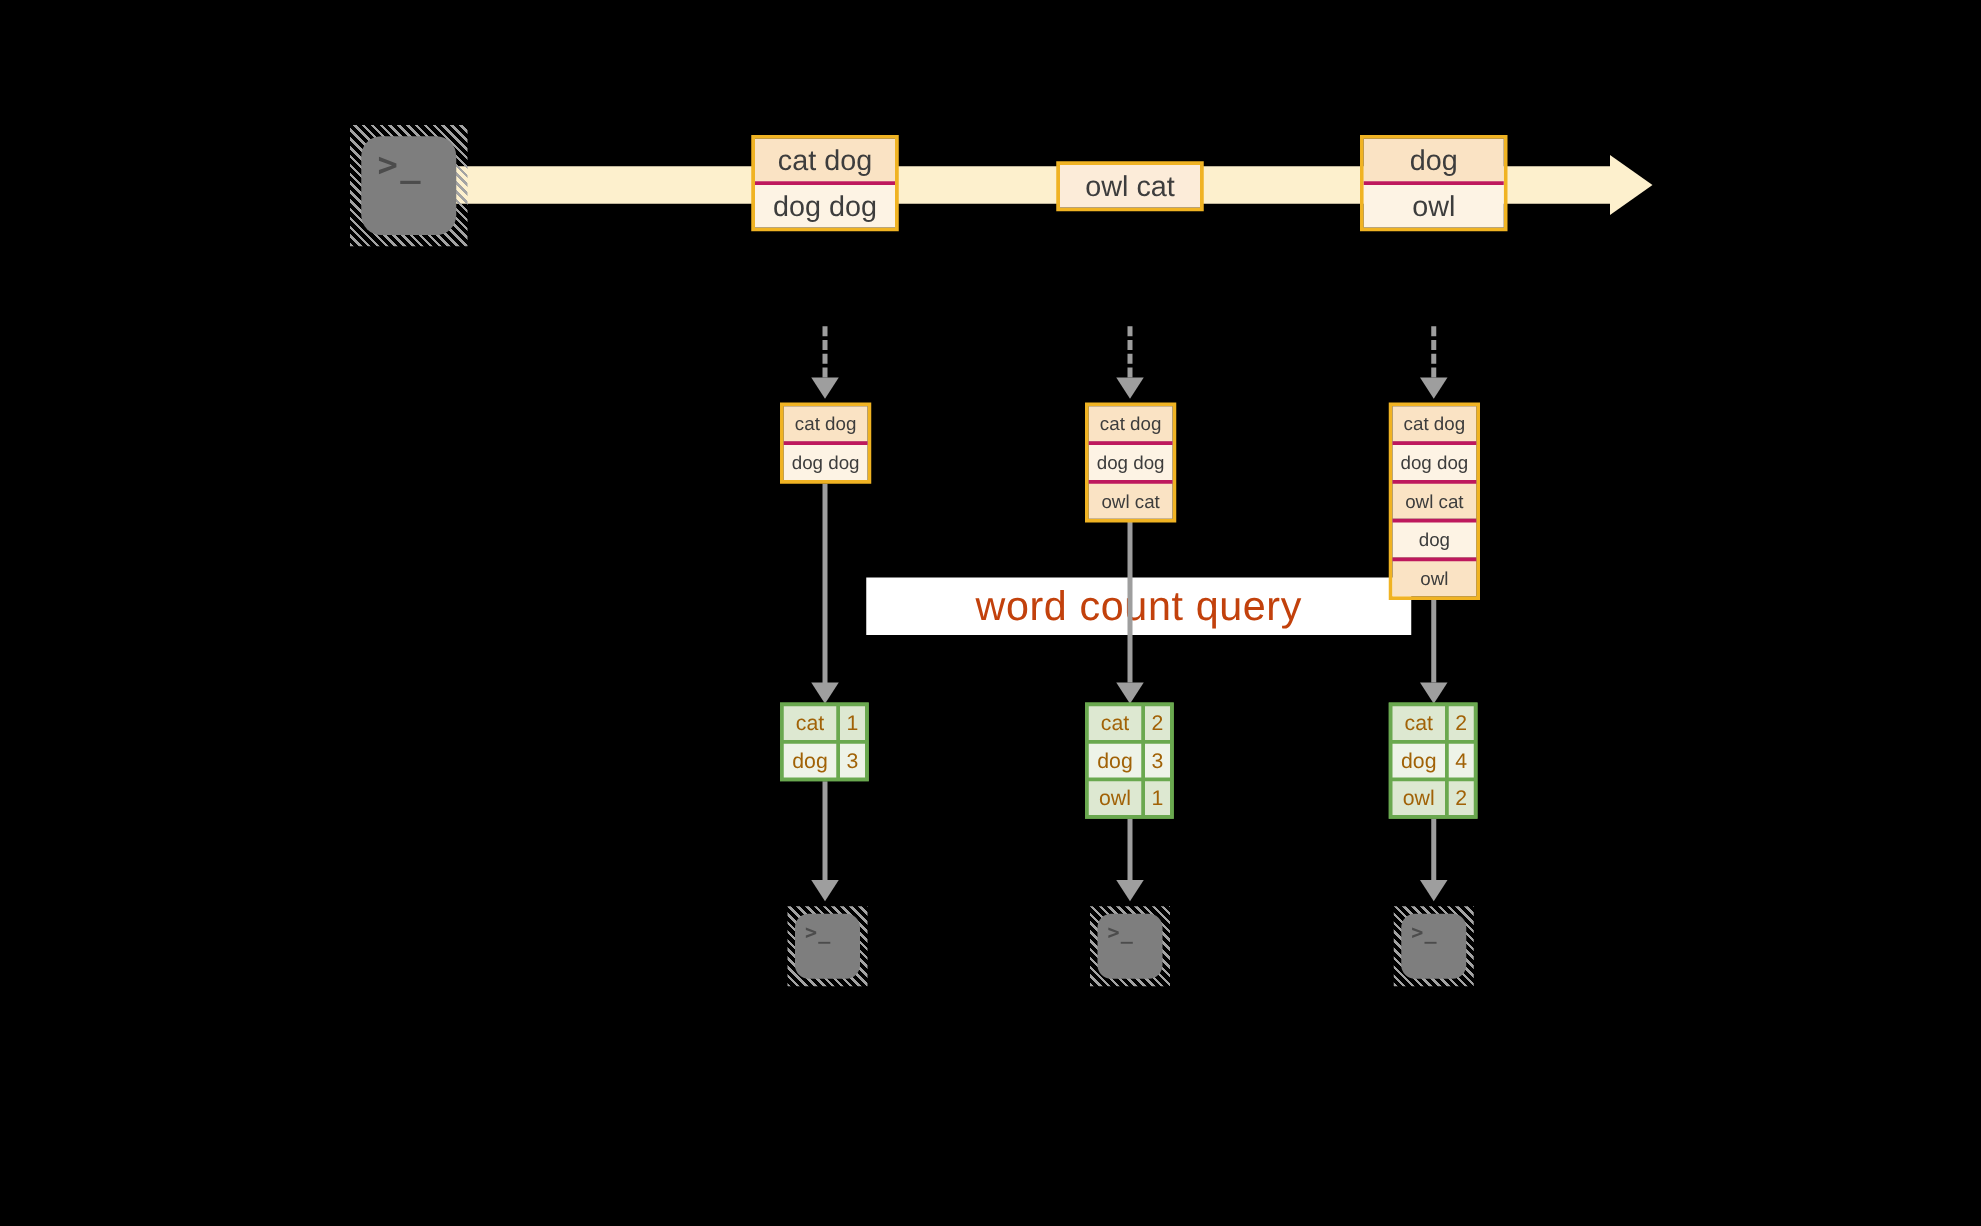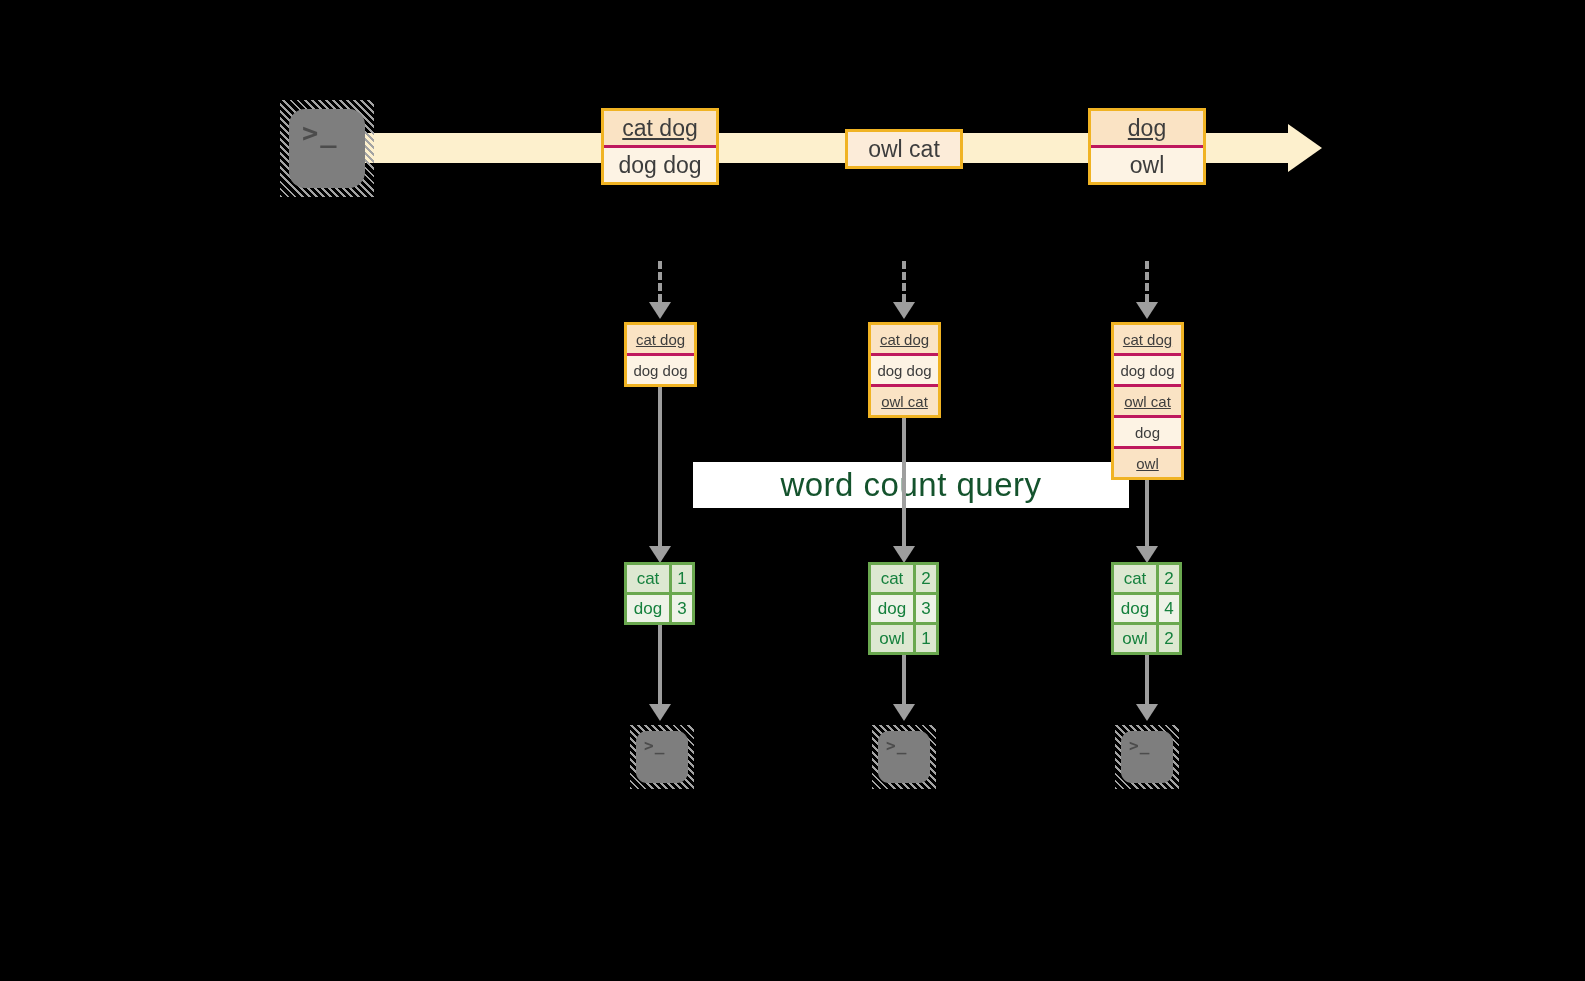--- a/index.html
+++ b/index.html
@@ -22,40 +22,40 @@
     border-top:24px solid transparent;border-bottom:24px solid transparent;border-left:34px solid #fdf0cd;z-index:1;}
 
   
   .box{position:absolute;border:3px solid #f0b323;z-index:5;}
   .box .row{display:flex;align-items:center;justify-content:center;color:#3d3d3d;}
   .box .row + .row{border-top:3px solid #be185d;}
   .ebox{width:112px;}
   .ebox .row{height:34px;font-size:23px;}
   .sbox{width:67px;}
   .sbox .row{height:28px;font-size:15px;}
-  .f-peach{background:#fae3c4;text-decoration:underline;}
+  .f-peach{background:#fae3c4;}
   .f-cream{background:#fdf3e4;}
   .f-mid{background:#fcecd9;}
 
   
   .vline{position:absolute;width:4px;background:#9e9e9e;z-index:2;}
   .vdash{position:absolute;width:0;border-left:4px dashed #9e9e9e;z-index:2;}
   .ahead{position:absolute;width:0;height:0;z-index:2;
     border-left:11px solid transparent;border-right:11px solid transparent;border-top:17px solid #9e9e9e;}
   .overband{z-index:4;}
 
   
   .qband{position:absolute;left:693px;top:462px;width:436px;height:46px;background:#fff;z-index:3;
     display:flex;align-items:center;justify-content:center;}
-  .qband .qlabel{font-size:33px;color:#14532d;letter-spacing:0.5px;}
+  .qband .qlabel{font-size:33px;color:#c2410c;letter-spacing:0.5px;}
 
   
   .gtable{position:absolute;display:grid;grid-template-columns:42px 20px;grid-auto-rows:27px;
     gap:3px;background:#6aa84f;border:3px solid #6aa84f;z-index:5;}
-  .gtable .cell{display:flex;align-items:center;justify-content:center;font-size:17px;color:#15803d;}
+  .gtable .cell{display:flex;align-items:center;justify-content:center;font-size:17px;color:#a16207;}
   .g-dark{background:#dde8d1;}
   .g-light{background:#eef3e8;}
 </style>
 </head>
 <body>
 
 <div class="canvas">
 
   <div class="terminal big" style="left:280px;top:100px;width:94px;height:97px;z-index:6;">
     <div class="term-body">

